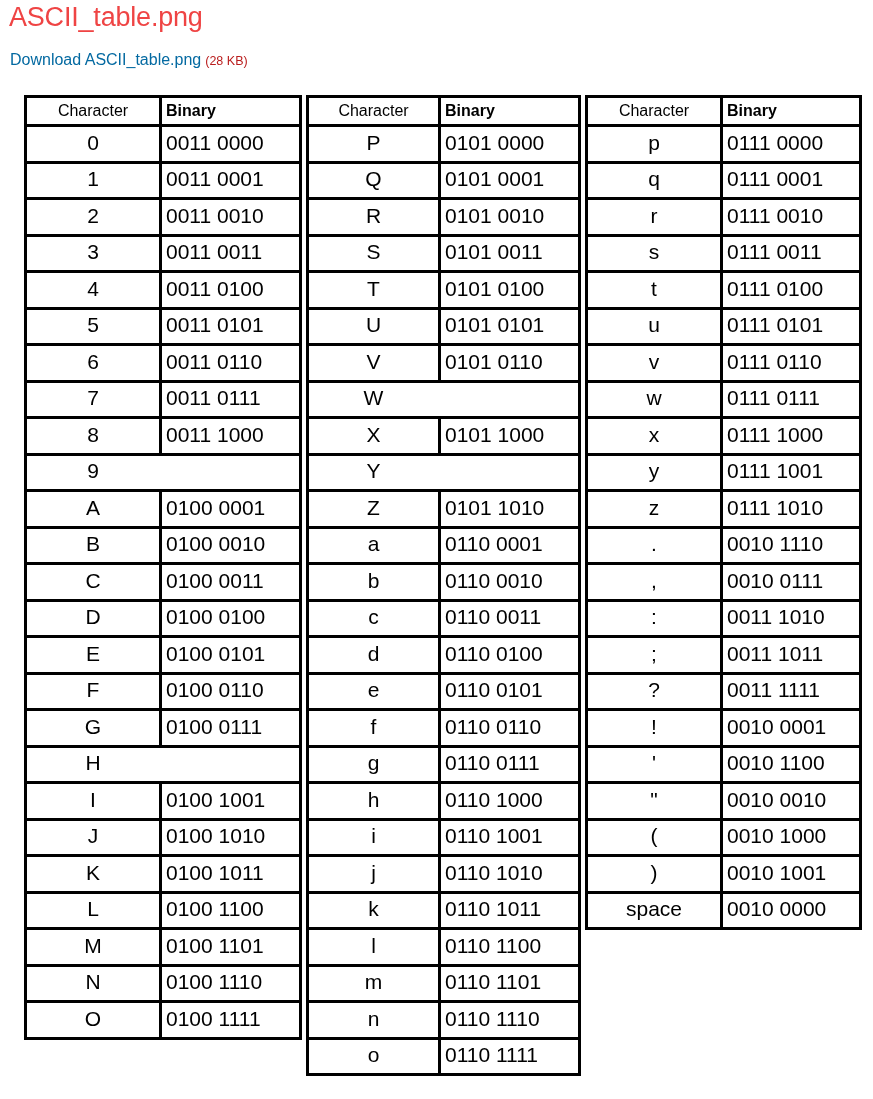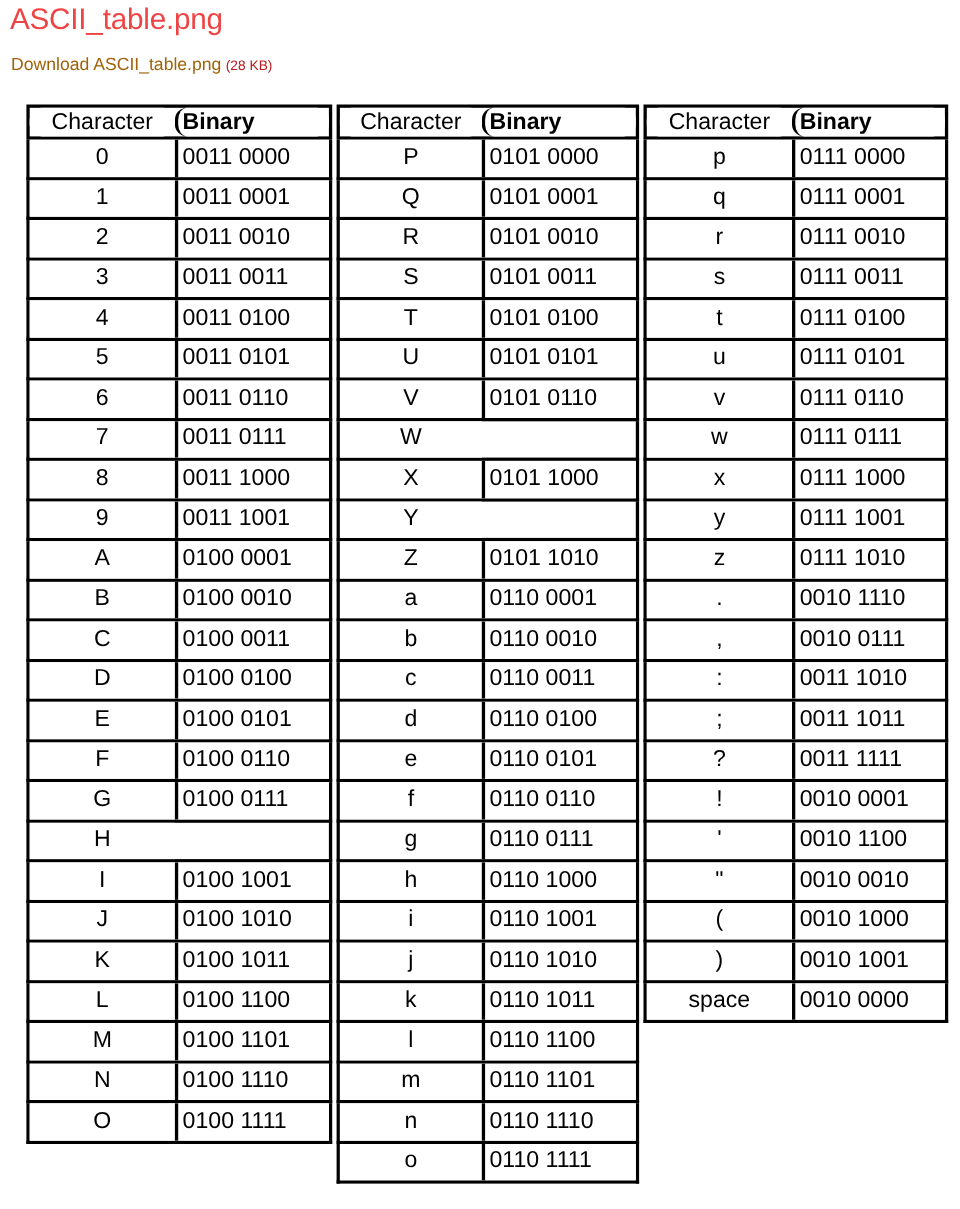--- a/index.html
+++ b/index.html
@@ -29,21 +29,21 @@
   }
   #download-line {
     position: absolute;
     left: 10px;
     top: 52px;
     white-space: nowrap;
     line-height: 1;
   }
   #download-link {
     font-size: 16px;
-    color: #a16207;
+    color: #0369a1;
     text-decoration: none;
     cursor: pointer;
   }
   #download-size {
     font-size: 12.5px;
     color: #b91c1c;
     margin-left: 4px;
   }
 
   
@@ -87,23 +87,22 @@
     justify-content: center;
     padding-bottom: 2px;
   }
   .cell.bin {
     justify-content: flex-start;
     padding-left: 4px;
     border-left: 3px solid #000;
     padding-bottom: 2px;
   }
   .trow.head .cell {
-    font-size: 21px;
+    font-size: 16px;
     padding-bottom: 1px;
-    border-radius: 11px;
   }
   .trow.head .cell.char { justify-content: center; }
   .trow.head .cell.bin  { justify-content: flex-start; font-weight: bold; }
 
   
   .g0 .cell.char { width: 132px; }
   .g0 .cell.bin  { width: 140px; }
   .g1 .cell.char { width: 129px; }
   .g1 .cell.bin  { width: 140px; }
   .g2 .cell.char { width: 132px; }
@@ -155,21 +154,20 @@
       <div class="trow">
         <div class="cell char">7</div>
         <div class="cell bin">0011 0111</div>
       </div>
       <div class="trow">
         <div class="cell char">8</div>
         <div class="cell bin">0011 1000</div>
       </div>
       <div class="trow">
         <div class="cell char">9</div>
-        <div class="cell bin">0011 1001</div>
       </div>
       <div class="trow">
         <div class="cell char">A</div>
         <div class="cell bin">0100 0001</div>
       </div>
       <div class="trow">
         <div class="cell char">B</div>
         <div class="cell bin">0100 0010</div>
       </div>
       <div class="trow">

